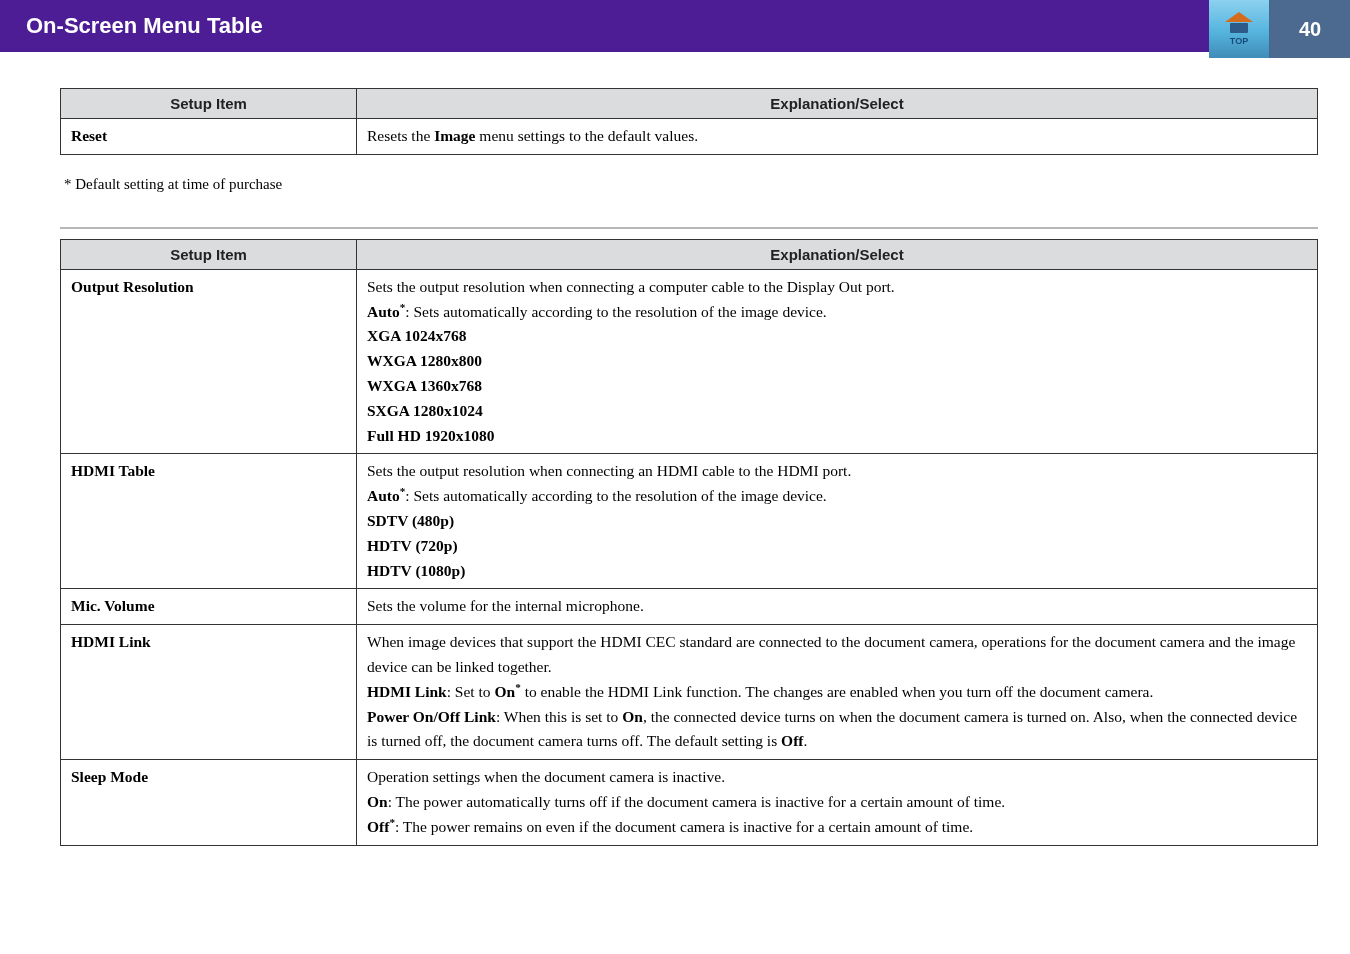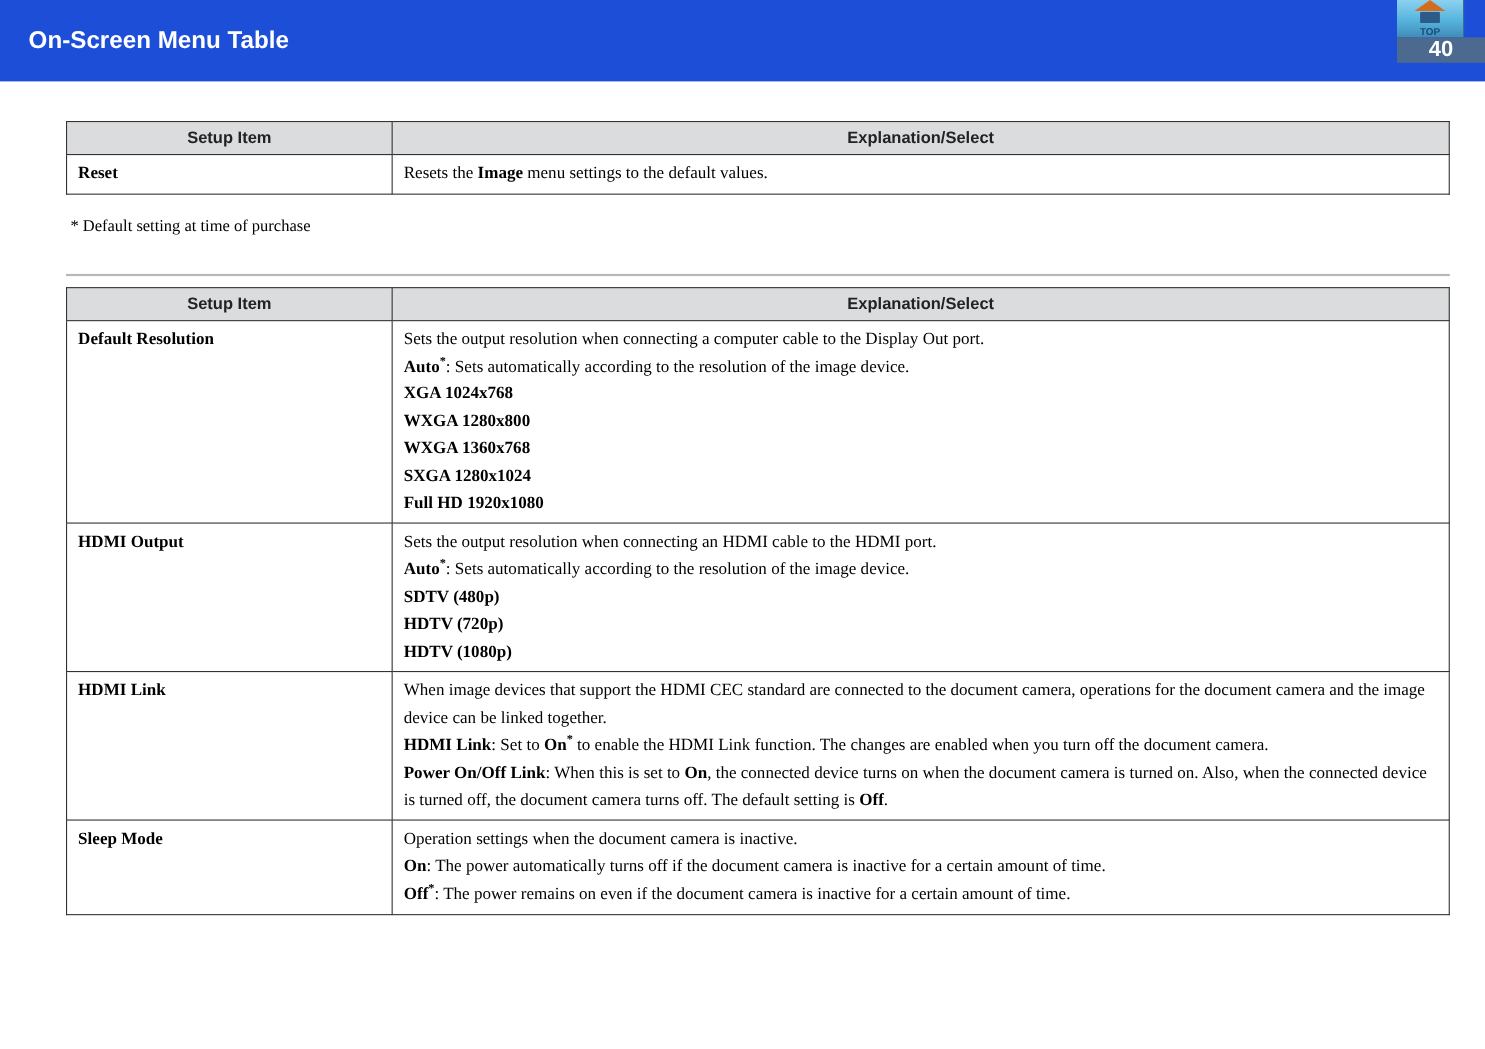--- a/index.html
+++ b/index.html
@@ -5,42 +5,41 @@
 html, body {
   margin: 0;
   padding: 0;
   width: 1350px;
   height: 954px;
   background: #fff;
   font-family: 'Times New Roman', Times, serif;
   color: #000;
 }
 .header-bar {
-  background: #1d4ed8;
+  background: #4c1d95;
   color: #fff;
-  height: 74px;
+  height: 52px;
   width: 100%;
   position: relative;
   display: flex;
   align-items: center;
 }
 .header-title {
   font-family: "Segoe UI", Arial, sans-serif;
   font-size: 22px;
   font-weight: bold;
   padding-left: 26px;
 }
 .header-right {
   position: absolute;
   right: 0;
   top: 0;
   height: 58px;
   display: flex;
   align-items: stretch;
-  flex-direction: column;
 }
 .logo-box {
   width: 60px;
   background: linear-gradient(180deg,#8cd1f0 0%,#55b4dd 55%,#3f8cb7 100%);
   display: flex;
   flex-direction: column;
   align-items: center;
   justify-content: center;
   gap: 1px;
   border-right: 1px solid #3d6a96;
@@ -171,42 +170,46 @@
 
   <table class="spec">
     <thead>
       <tr>
         <th style="width:275px">Setup Item</th>
         <th>Explanation/Select</th>
       </tr>
     </thead>
     <tbody>
       <tr>
-        <td class="col1">Default Resolution</td>
+        <td class="col1">Output Resolution</td>
         <td>
           <span>Sets the output resolution when connecting a computer cable to the Display Out port.</span><br>
           <b><span>Auto</span><span class="sup">*</span></b><span>: Sets automatically according to the resolution of the image device.</span><br>
           <b>XGA 1024x768</b><br>
           <b>WXGA 1280x800</b><br>
           <b>WXGA 1360x768</b><br>
           <b>SXGA 1280x1024</b><br>
           <b>Full HD 1920x1080</b>
         </td>
       </tr>
       <tr>
-        <td class="col1">HDMI Output</td>
+        <td class="col1">HDMI Table</td>
         <td>
           <span>Sets the output resolution when connecting an HDMI cable to the HDMI port.</span><br>
           <b><span>Auto</span><span class="sup">*</span></b><span>: Sets automatically according to the resolution of the image device.</span><br>
           <b>SDTV (480p)</b><br>
           <b>HDTV (720p)</b><br>
           <b>HDTV (1080p)</b>
         </td>
       </tr>
       <tr>
+        <td class="col1">Mic. Volume</td>
+        <td>Sets the volume for the internal microphone.</td>
+      </tr>
+      <tr>
         <td class="col1">HDMI Link</td>
         <td>
           <span>When image devices that support the HDMI CEC standard are connected to the document camera, operations for the document camera and the image device can be linked together.</span><br>
           <b>HDMI Link</b><span>: Set to </span><b><span>On</span><span class="sup">*</span></b><span> to enable the HDMI Link function. The changes are enabled when you turn off the document camera.</span><br>
           <b>Power On/Off Link</b><span>: When this is set to </span><b>On</b><span>, the connected device turns on when the document camera is turned on. Also, when the connected device is turned off, the document camera turns off. The default setting is </span><b>Off</b><span>.</span>
         </td>
       </tr>
       <tr>
         <td class="col1">Sleep Mode</td>
         <td>

